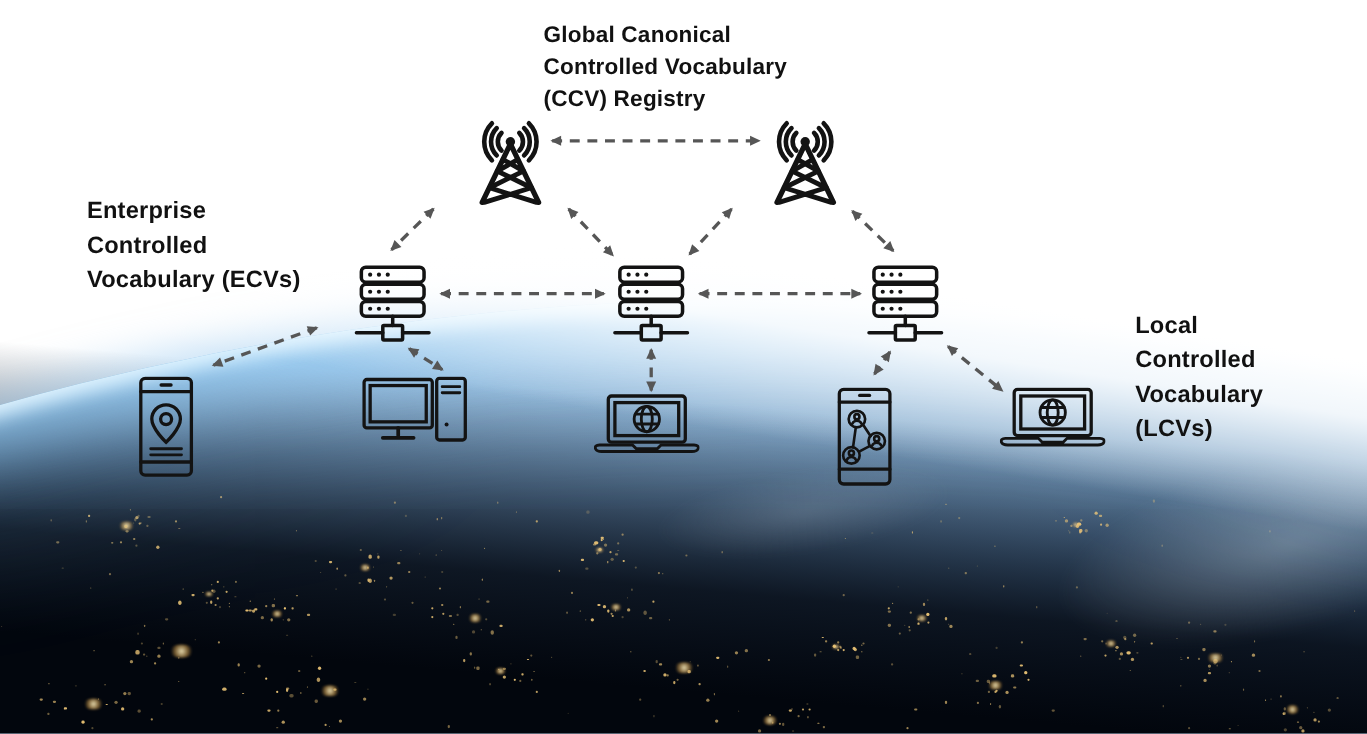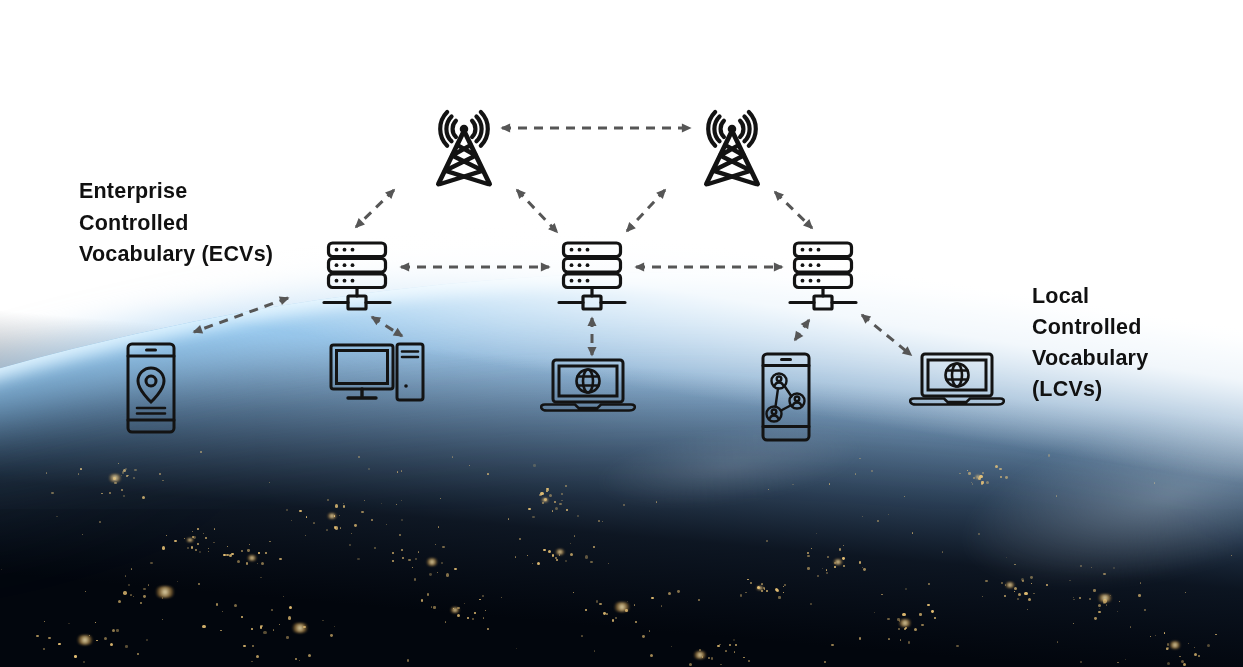--- a/index.html
+++ b/index.html
@@ -533,20 +533,23 @@
     <line class="conn" x1="775" y1="192" x2="812" y2="228"></line>
     <line class="conn" x1="401" y1="267" x2="549" y2="267"></line>
     <line class="conn" x1="636" y1="267" x2="782" y2="267"></line>
     <line class="conn" x1="288" y1="298" x2="194" y2="332"></line>
     <line class="conn" x1="372" y1="317" x2="402" y2="336"></line>
     <line class="conn" x1="592" y1="318" x2="592" y2="355"></line>
     <line class="conn" x1="809" y1="320" x2="795" y2="340"></line>
     <line class="conn" x1="862" y1="315" x2="911" y2="355"></line>
   </svg>
 
+  <div class="txt title">Global Canonical
+Controlled Vocabulary
+(CCV) Registry</div>
   <div class="txt ecv">Enterprise
 Controlled
 Vocabulary (ECVs)</div>
   <div class="txt lcv">Local
 Controlled
 Vocabulary
 (LCVs)</div>
 
   <div class="node" style="left:426px;top:104px;width:76px;height:84px">
     <svg viewBox="0 0 80 88">

